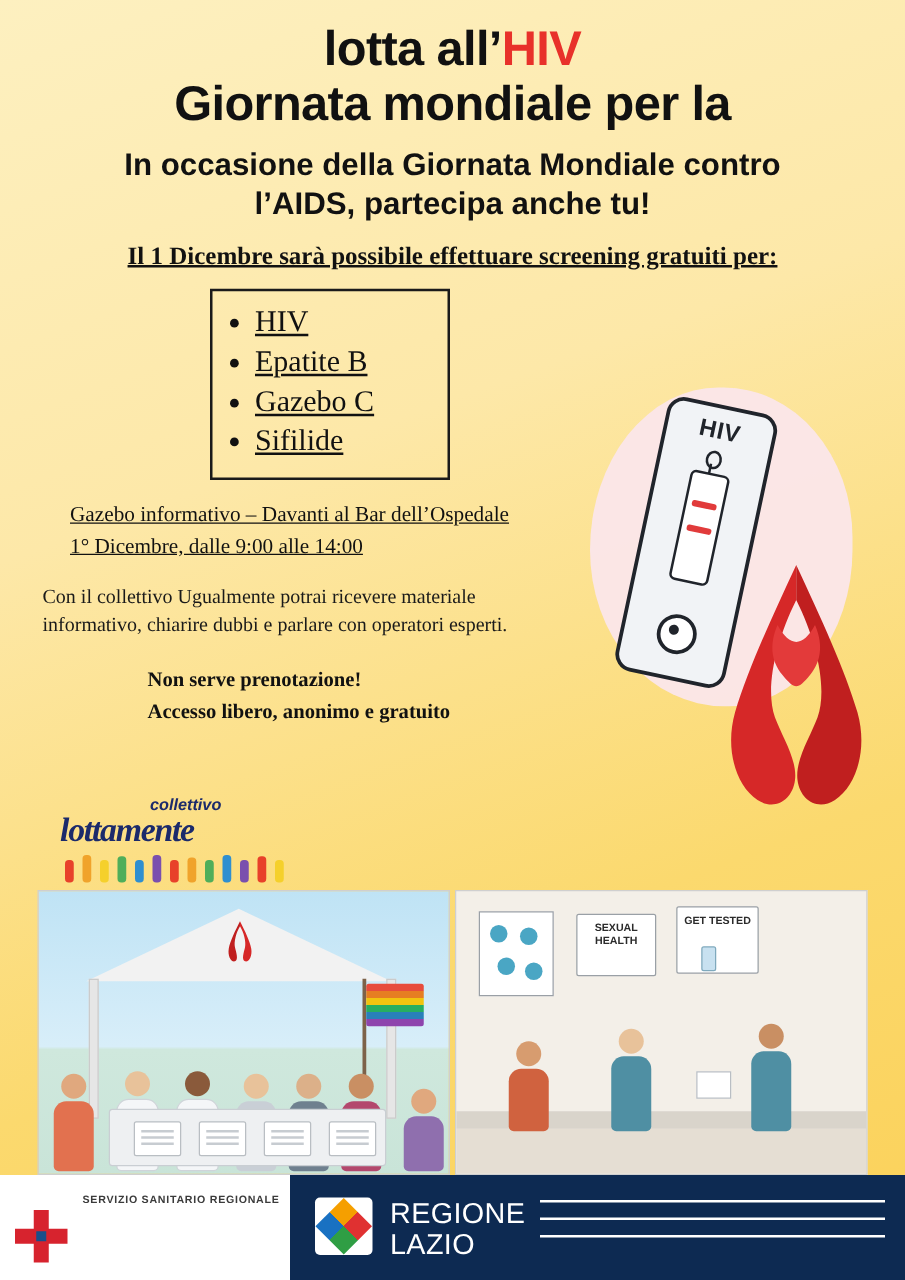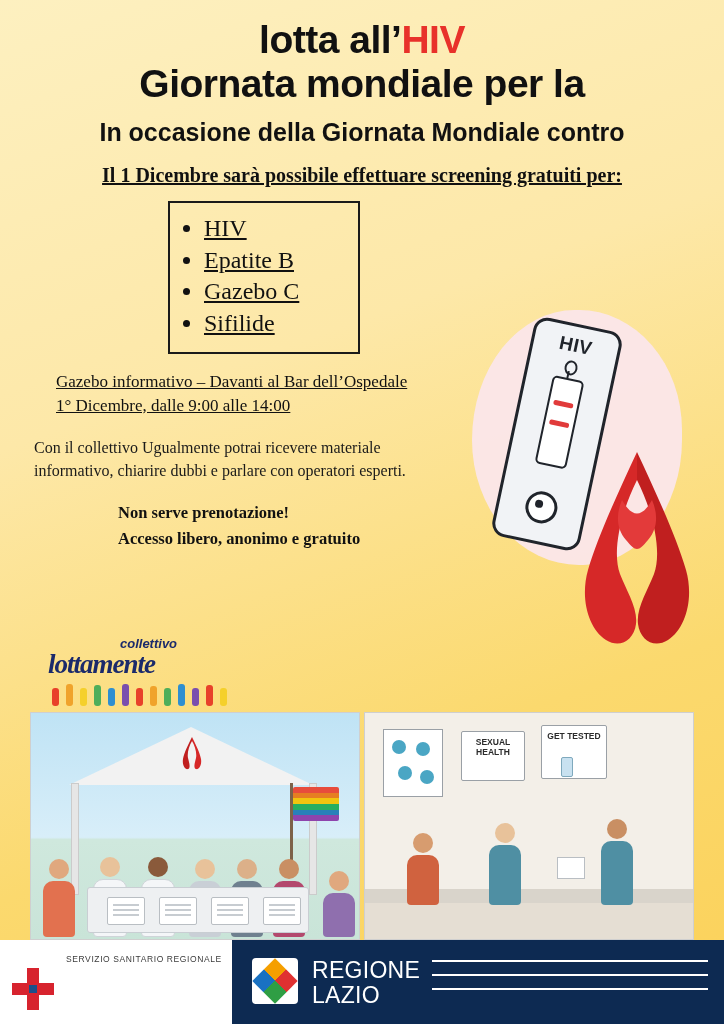--- a/index.html
+++ b/index.html
@@ -413,21 +413,21 @@
     background: #ffffff;
     position: relative;
   }
   .ssr {
     position: absolute;
     left: 66px;
     top: 14px;
     font-size: 8.5px;
     letter-spacing: 0.6px;
     color: #3b3b3b;
-    font-weight: normal;
+    font-weight: bold;
     text-align: center;
   }
   .asl {
     position: absolute;
     left: 64px;
     top: 26px;
     font-size: 21px;
     font-weight: bold;
     color: #123a6b;
     line-height: 1.05;
@@ -494,20 +494,21 @@
 
 <div class="poster">
 
   <div class="headline">
     <div class="line"><span>lotta all’</span><span class="hiv">HIV</span></div>
     <div class="line">Giornata mondiale per la</div>
   </div>
 
   <div class="subhead">
     <div>In occasione della Giornata Mondiale contro</div>
+    <div>l’AIDS, partecipa anche tu!</div>
   </div>
 
   <div class="screening-line">Il 1 Dicembre sarà possibile effettuare screening gratuiti per:</div>
 
   <div class="bullet-box">
     <ul>
       <li><span>HIV</span></li>
       <li><span>Epatite B</span></li>
       <li><span>Gazebo C</span></li>
       <li><span>Sifilide</span></li>

